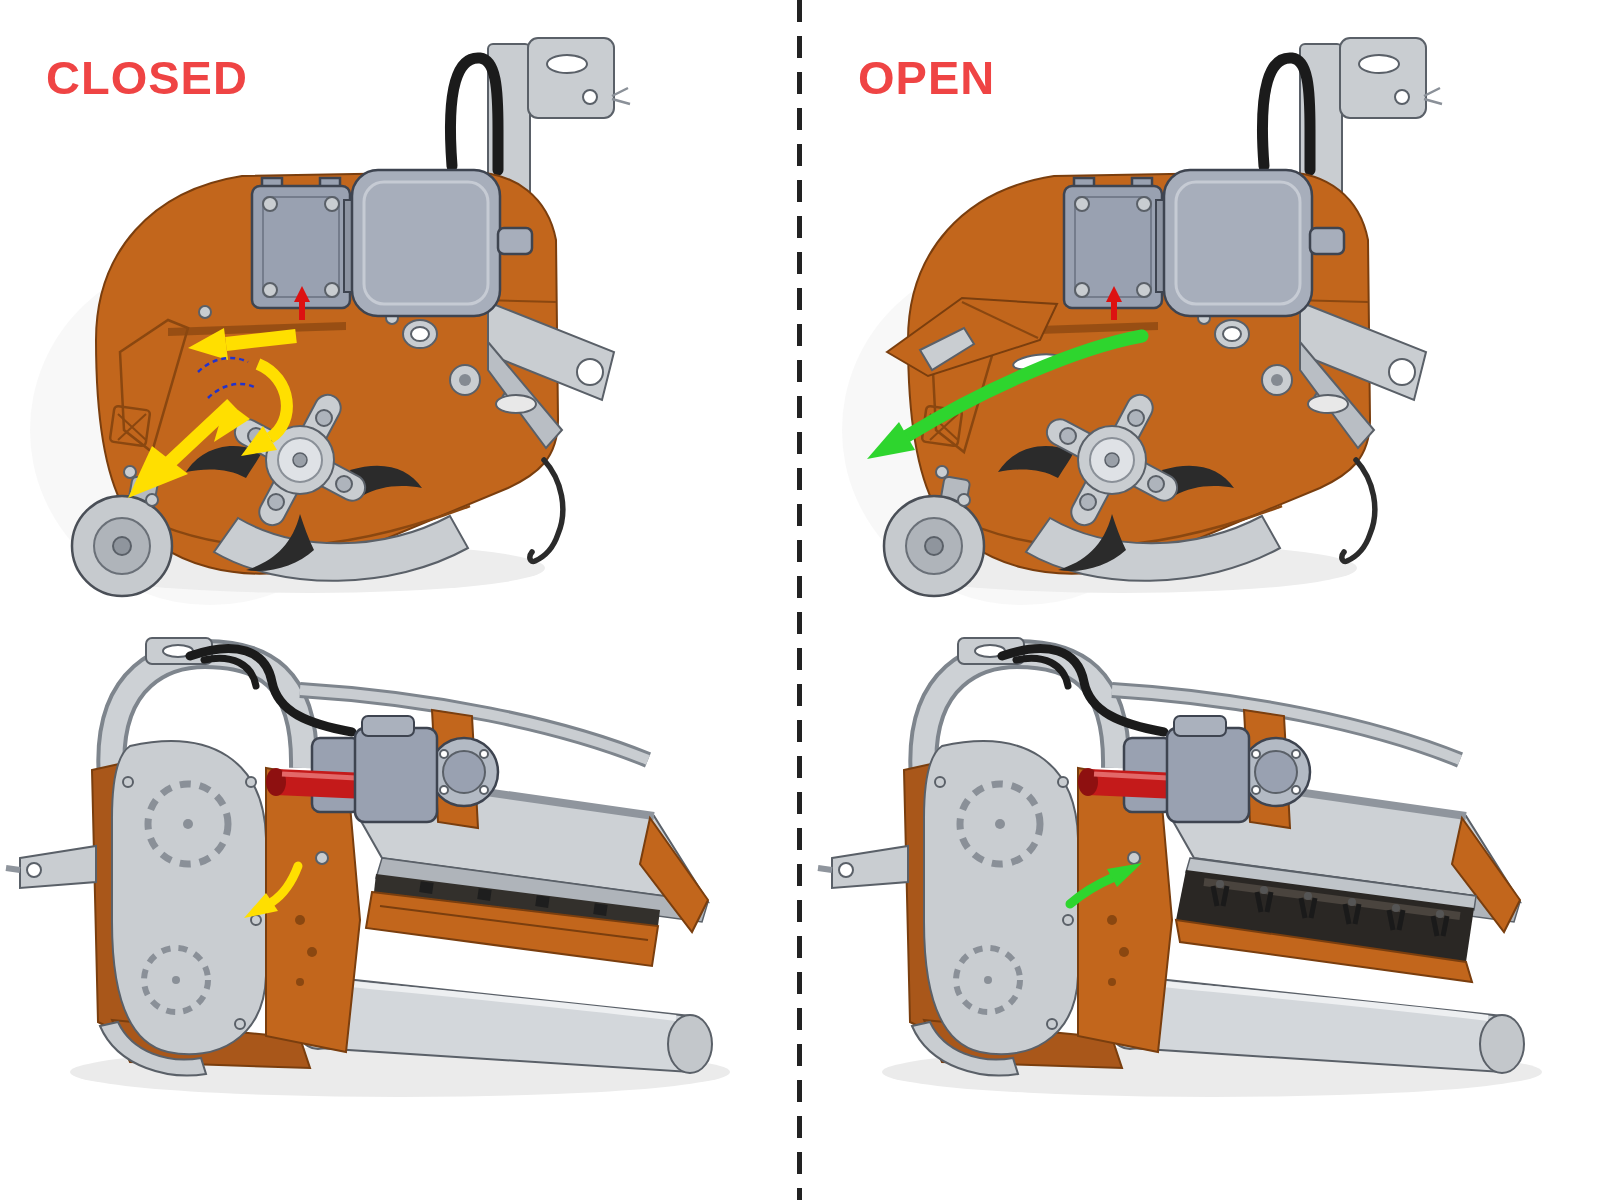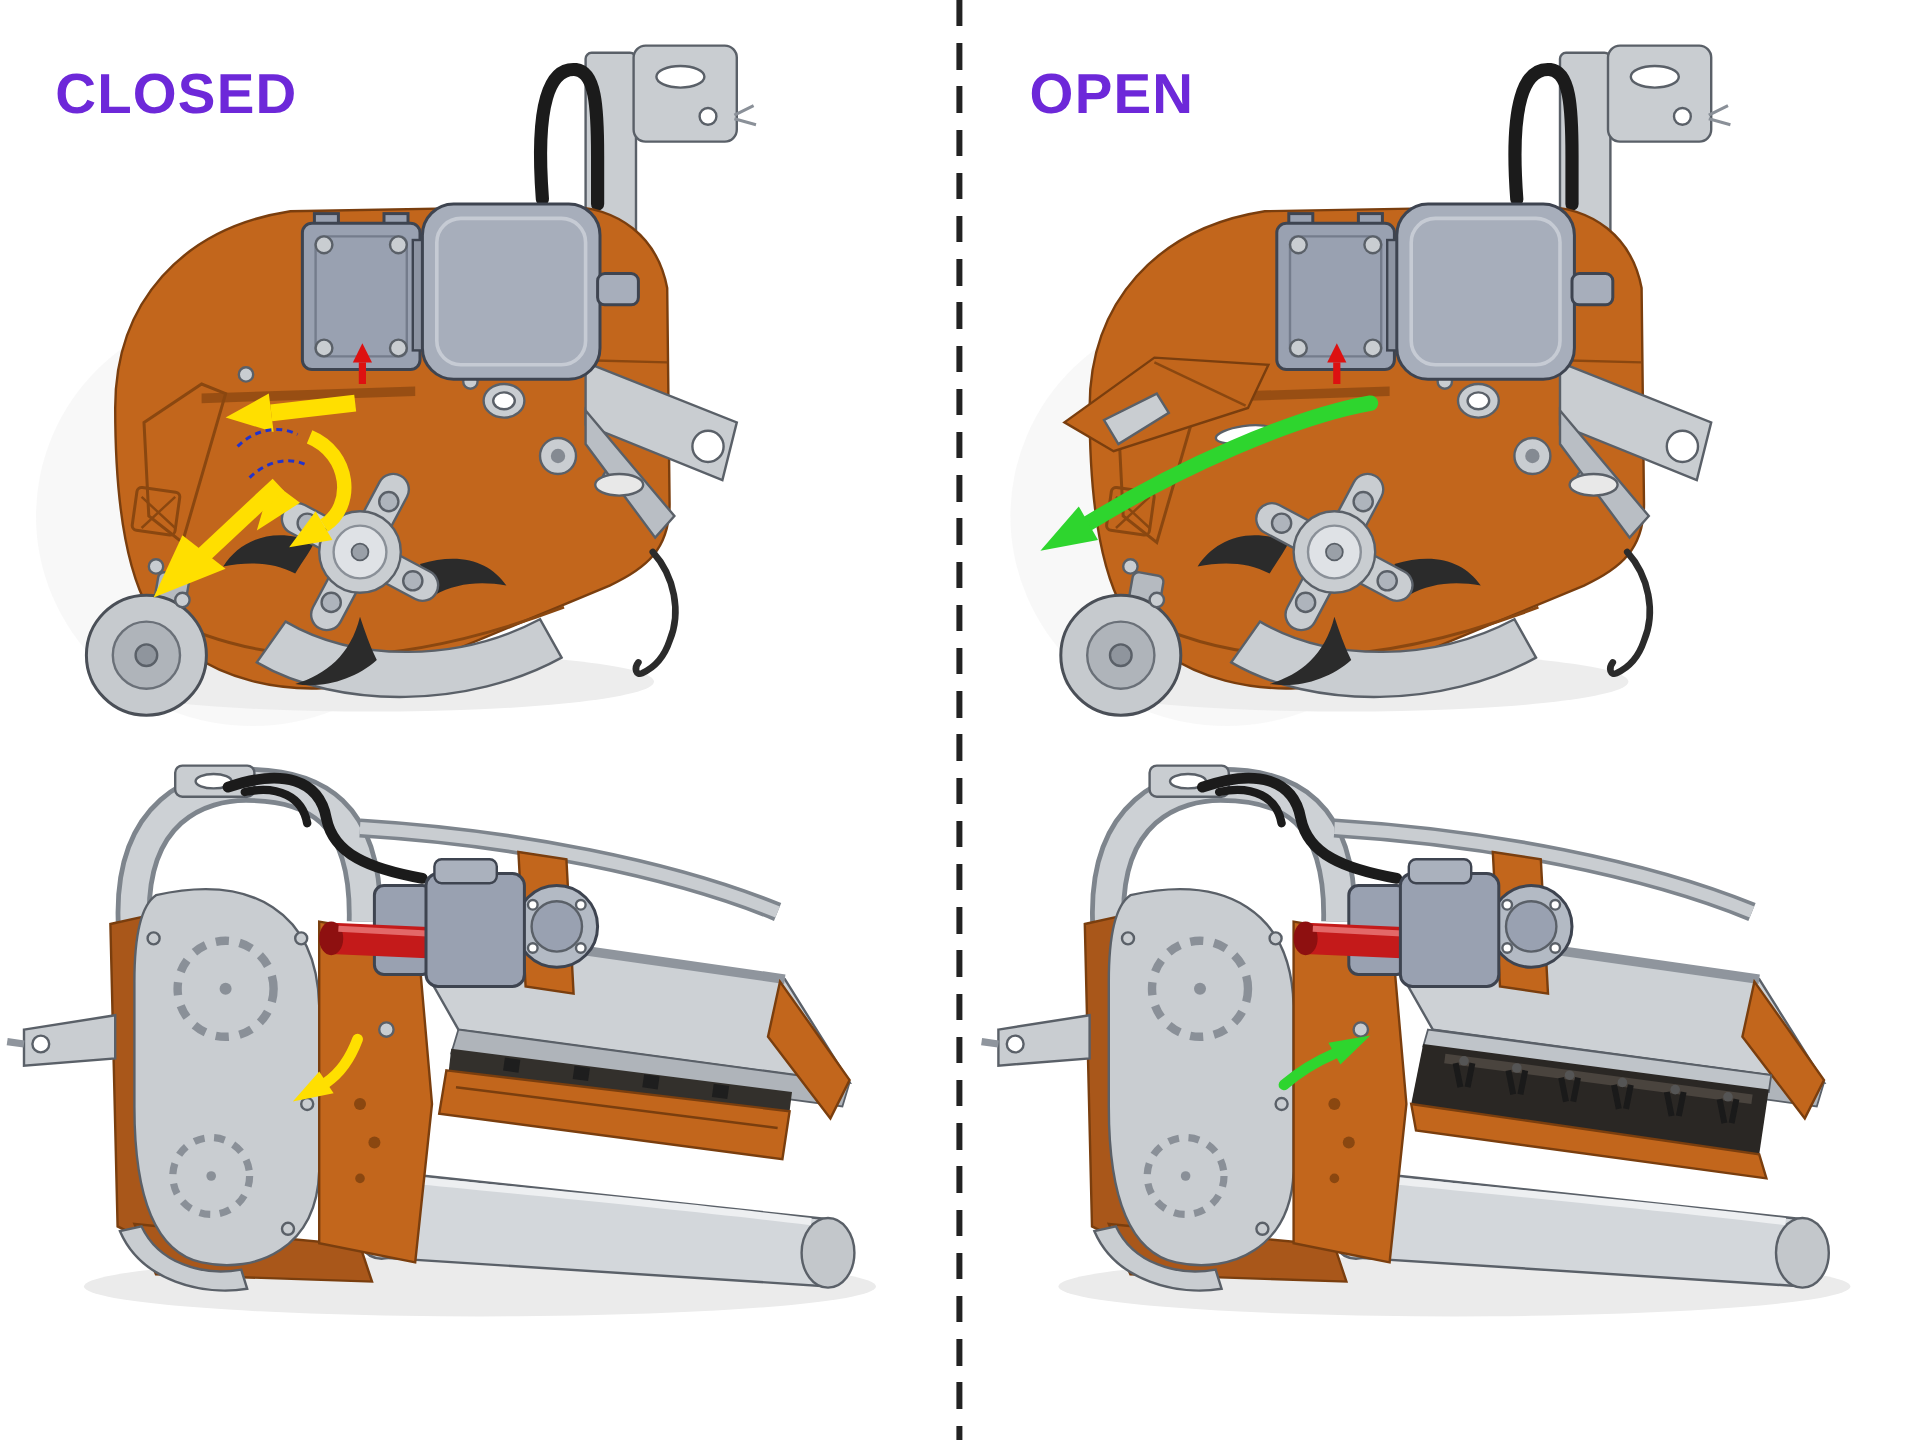--- a/index.html
+++ b/index.html
@@ -6,21 +6,21 @@
   body{
     width:1600px;height:1200px;position:relative;overflow:hidden;
     background:#ffffff;
     font-family:"Liberation Sans", sans-serif;
   }
   .panel{position:absolute;top:0;width:800px;height:1200px;}
   .panel-left{left:0;}
   .panel-right{left:812px;}
   .state-label{
     position:absolute;top:50px;left:46px;
-    font-size:47px;font-weight:800;letter-spacing:1px;color:#6d28d9;
+    font-size:47px;font-weight:800;letter-spacing:1px;color:#ef4444;
     font-family:"Liberation Sans", sans-serif;
   }
   .illus{position:absolute;left:0;display:block;}
   .illus-top{top:0;width:800px;height:620px;}
   .illus-bottom{top:620px;width:800px;height:580px;}
   .divider{
     position:absolute;left:797px;top:0;width:5px;height:1200px;
     background:repeating-linear-gradient(to bottom, var(--divider) 0 22px, transparent 22px 36px);
   }
   

